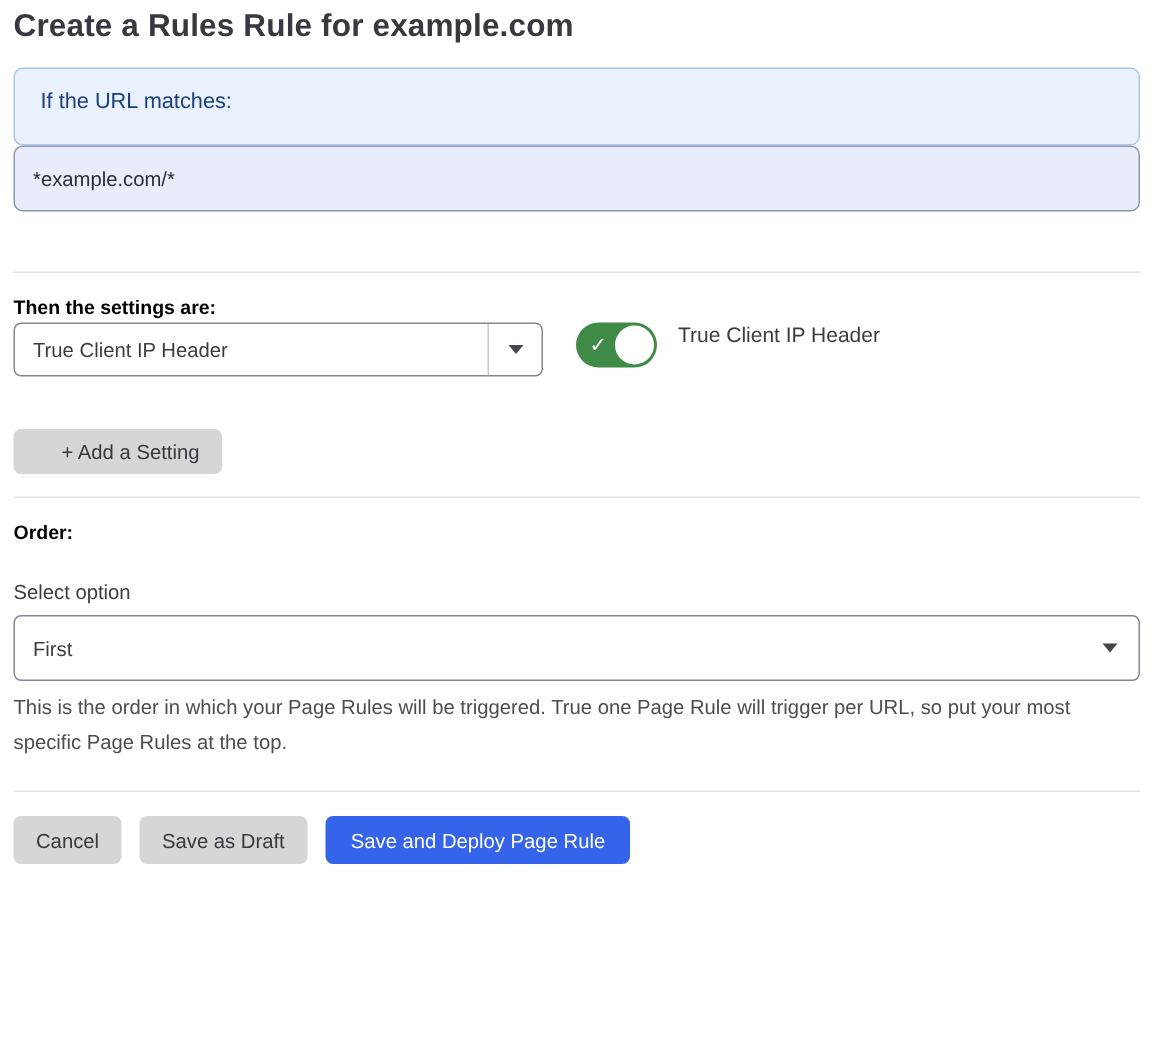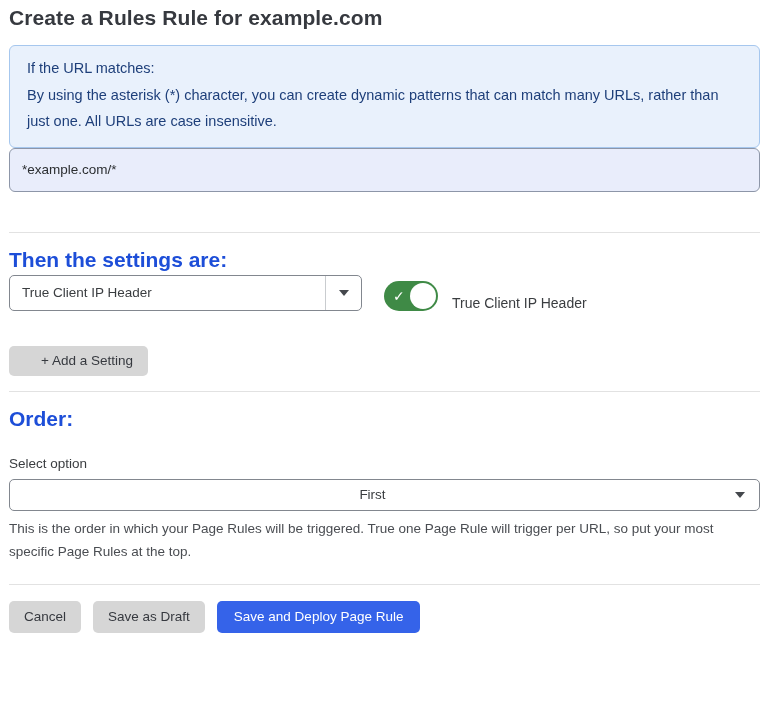--- a/index.html
+++ b/index.html
@@ -49,25 +49,25 @@
     color: #2b2e31;
     outline: none;
   }
 
   .divider { border: none; border-top: 1px solid #e2e2e2; }
   .divider.d1 { margin-top: 40px; }
   .divider.d2 { margin-top: 15px; }
   .divider.d3 { margin-top: 20px; }
 
   h2.section-heading {
-    font-size: 21px; font-weight: 700; color: #1d4ed8;
+    font-size: 13px; font-weight: 700; color: #000000;
     margin-top: 15px;
   }
 
-  .setting-row { display: flex; align-items: flex-end; margin-top: 3px; }
+  .setting-row { display: flex; align-items: flex-start; margin-top: 3px; }
 
   .select-box {
     display: flex; align-items: center;
     height: 36px;
     background: #ffffff;
     border: 1px solid #82878f;
     border-radius: 5px;
     cursor: pointer;
     position: relative;
   }
@@ -121,21 +121,21 @@
     font-size: 13.5px;
     color: #36393f;
     background: #d6d6d6;
     cursor: pointer;
     height: 32px;
     padding: 0 15px;
   }
   .btn.add-setting { margin-top: 35px; height: 30px; padding-left: 32px; }
   .btn.primary { background: #3563e9; color: #ffffff; padding: 0 17px; }
 
-  .select-box.order { width: 100%; margin-top: 0; height: 32px; text-align: center; }
+  .select-box.order { width: 100%; margin-top: 0; height: 44px; }
   .select-box.order .plain-arrow {
     padding-right: 14px;
     display: flex; align-items: center;
   }
 
   .help-text {
     margin-top: 7px;
     font-size: 13.5px; line-height: 1.7;
     color: #4a4d52;
     max-width: 740px;
@@ -145,21 +145,20 @@
 </style>
 </head>
 <body>
 
 <div class="page">
 
   <h1 class="page-title">Create a Rules Rule for example.com</h1>
 
   <div class="info-box">
     <div class="info-heading">If the URL matches:</div>
-    <div class="info-body">By using the asterisk (*) character, you can create dynamic patterns that can match many URLs, rather than just one. All URLs are case insensitive.</div>
   </div>
 
   <input class="url-input" type="text" value="*example.com/*" style="">
 
   <hr class="divider d1">
 
   <h2 class="section-heading">Then the settings are:</h2>
 
 
   <div class="setting-row">

